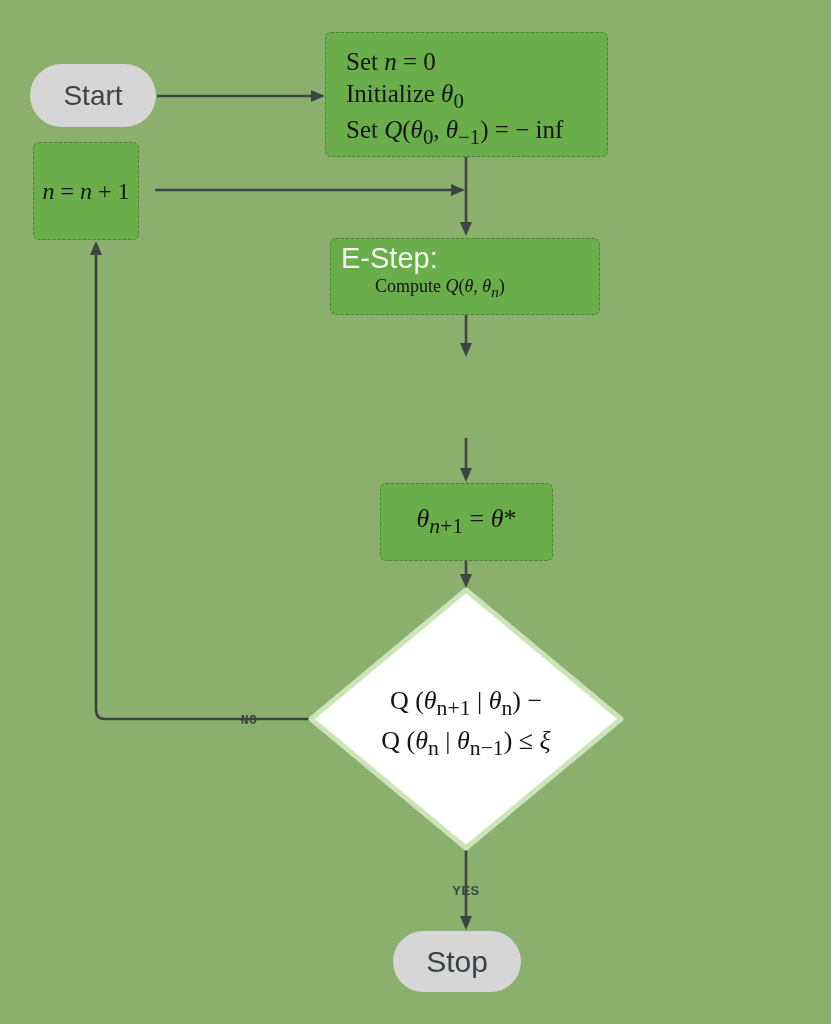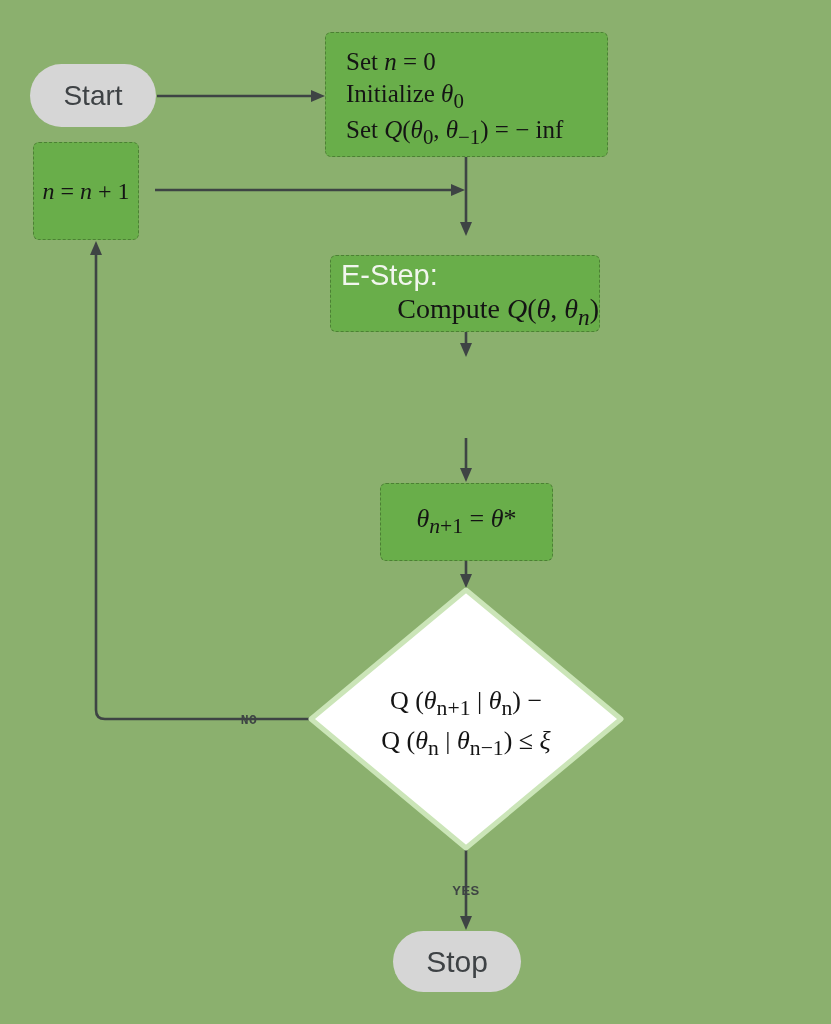--- a/index.html
+++ b/index.html
@@ -39,21 +39,21 @@
     justify-content: center;
     color: var(--pill-text);
   }
   .serif { font-family: "Liberation Serif", serif; color: #141414; }
   .init-box { padding: 13px 8px 16px 20px; font-size: 25px; line-height: 1.26; }
   .increment-box {
     display: flex; align-items: center; justify-content: center;
     font-size: 24px;
   }
   .step-title { color: #f2f6ee; font-size: 29px; line-height: 1.12; }
-  .step-formula { font-size: 28px; text-align: right; }
+  .step-formula { font-size: 18px; }
   .estep-box { padding: 3px 0 0 10px; }
   .estep-box .step-formula { margin: 2px 0 0 34px; }
   .mstep-box { padding: 3px 0 0 10px; }
   .mstep-box .step-formula { margin: 2px 0 0 26px; }
   .update-box {
     display: flex; align-items: center; justify-content: center;
     font-size: 26px;
   }
   .diamond-text {
     position: absolute; z-index: 2;
@@ -112,21 +112,21 @@
   <div class="node green-box serif init-box" style="left:325px; top:32px; width:283px; height:125px;">
     <div>Set <i>n</i> = 0</div>
     <div>Initialize <i>θ</i><sub>0</sub></div>
     <div>Set <i>Q</i>(<i>θ</i><sub>0</sub>, <i>θ</i><sub>−1</sub>) = − inf</div>
   </div>
 
   <div class="node green-box serif increment-box" style="left:33px; top:142px; width:106px; height:98px;">
     <span><i>n</i> = <i>n</i> + 1</span>
   </div>
 
-  <div class="node green-box estep-box" style="left:330px; top:255px; width:270px; height:77px;">
+  <div class="node green-box estep-box" style="left:330px; top:238px; width:270px; height:77px;">
     <div class="step-title">E-Step:</div>
     <div class="serif step-formula">Compute <i>Q</i>(<i>θ</i>, <i>θ<sub>n</sub></i>)</div>
   </div>
 
 
   <div class="node green-box serif update-box" style="left:380px; top:483px; width:173px; height:78px;">
     <span><i>θ</i><sub><i>n</i>+1</sub> = <i>θ</i>*</span>
   </div>
 
   <div class="diamond-text serif" style="left:336px; top:683px; width:260px;">

